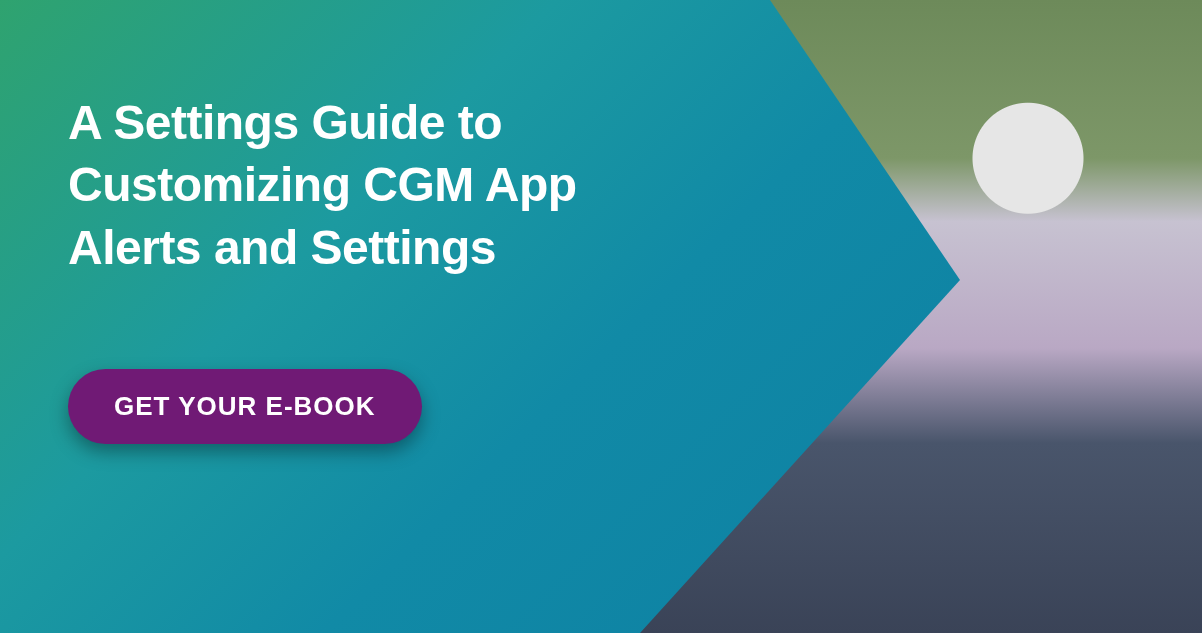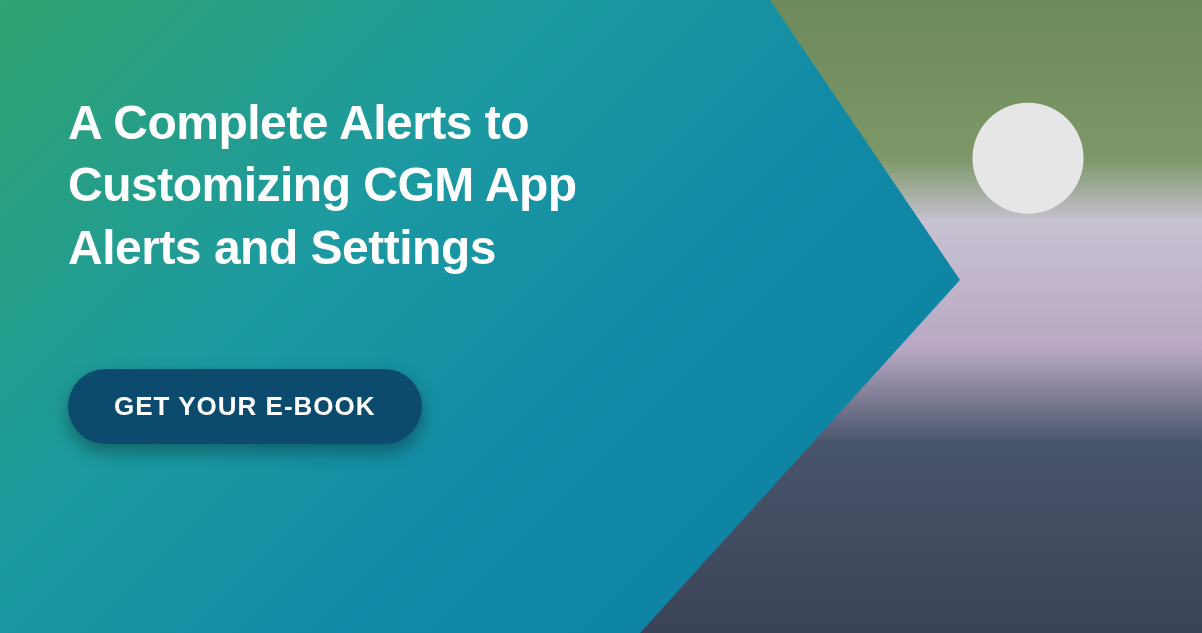--- a/index.html
+++ b/index.html
@@ -48,34 +48,34 @@
     font-size: 48px;
     line-height: 1.3;
     font-weight: 700;
     letter-spacing: -0.5px;
   }
   
   .cta {
     display: inline-block;
     margin-top: 90px;
     padding: 22px 46px;
-    background: #0c4a6e;
+    background: #701a75;
     color: #ffffff;
     font-size: 26px;
     font-weight: 700;
     letter-spacing: 1px;
     border: none;
     border-radius: 999px;
     cursor: pointer;
     box-shadow: 0 8px 18px rgba(0,0,0,0.35);
   }
 </style>
 </head>
 <body>
 
 <div class="banner">
   <div class="photo" role="img" aria-label="Smiling older couple outdoors looking at a smartphone together"></div>
   <div class="overlay"></div>
   <div class="content">
-    <h1 class="headline">A Complete Alerts to Customizing CGM App Alerts and Settings</h1>
+    <h1 class="headline">A Settings Guide to Customizing CGM App Alerts and Settings</h1>
     <button class="cta">GET YOUR E-BOOK</button>
   </div>
 </div>
 
 </body></html>

